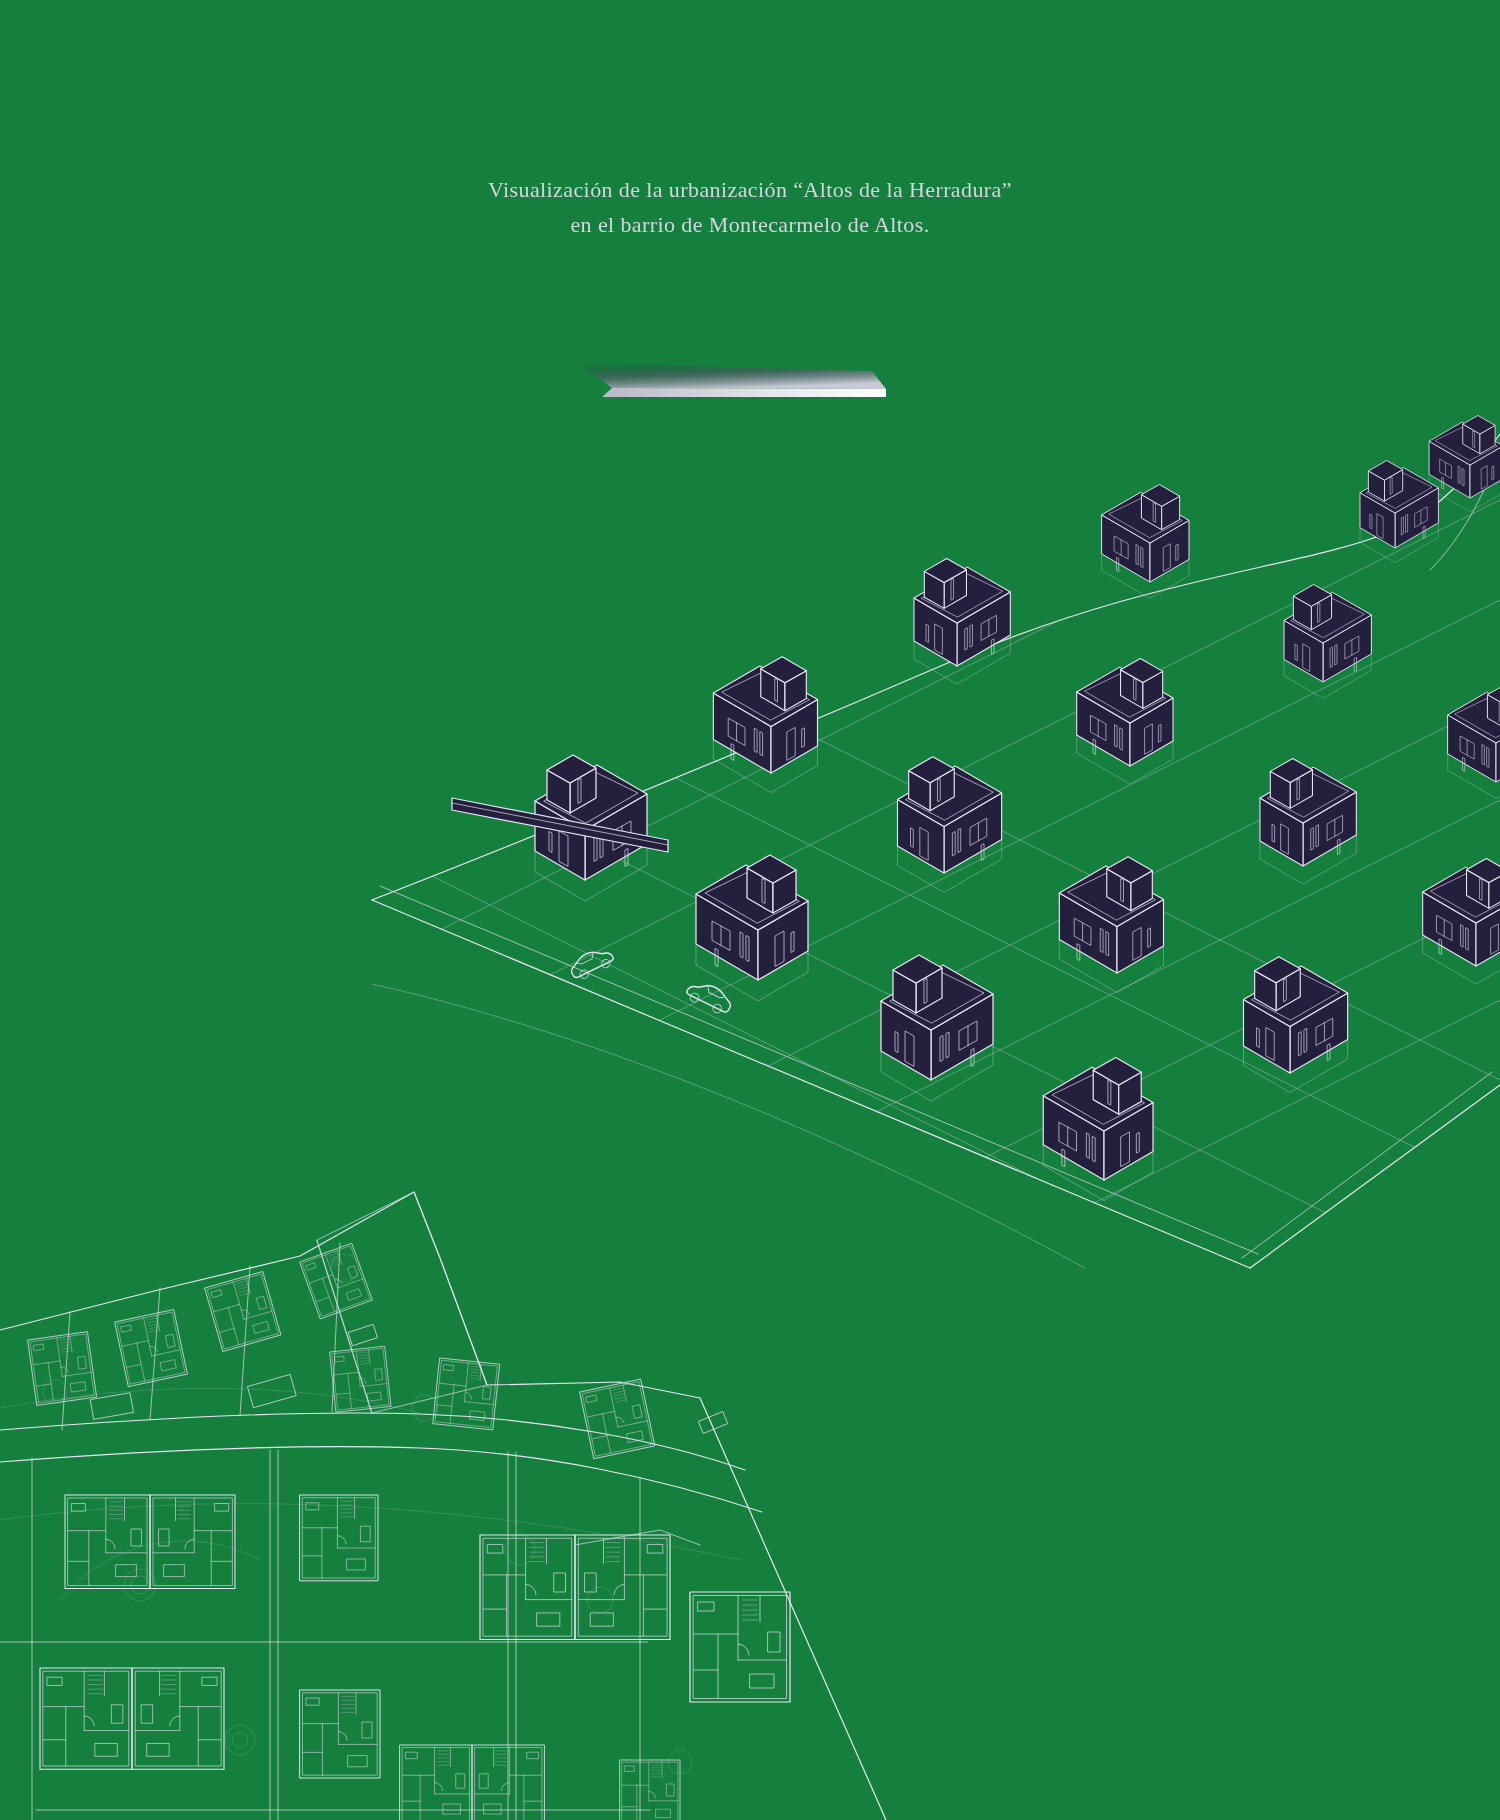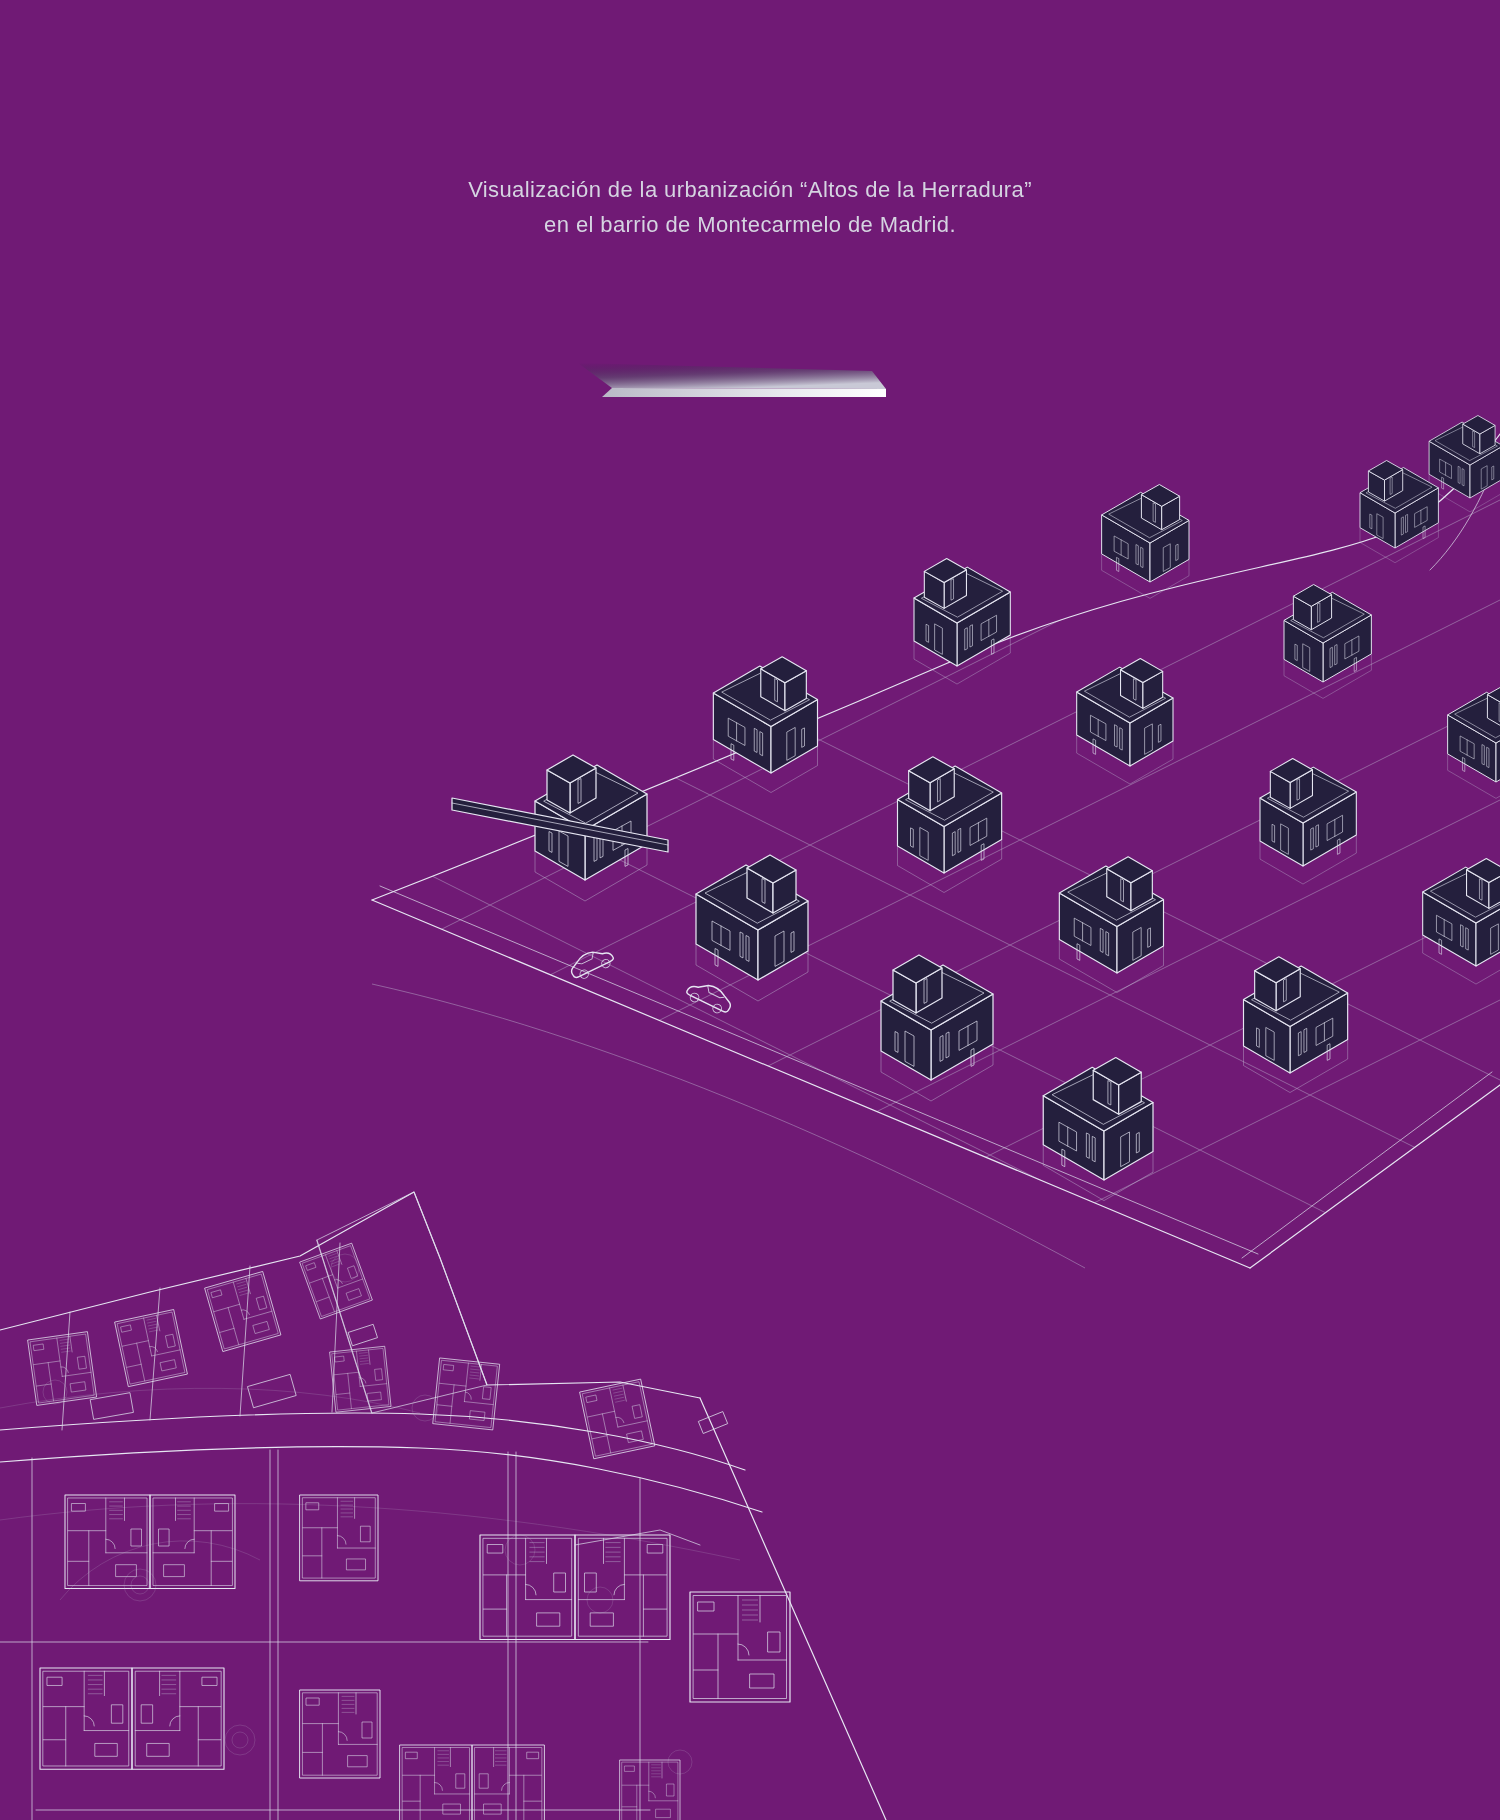--- a/index.html
+++ b/index.html
@@ -1,17 +1,17 @@
 <!DOCTYPE html>
 <html><head>
 <meta charset="utf-8">
 <style>
   html,body{margin:0;padding:0;background:#241f3d;}
-  .stage{position:relative;width:1500px;height:1820px;background:#701a75;overflow:hidden;
-         font-family:Liberation Sans, sans-serif;}
+  .stage{position:relative;width:1500px;height:1820px;background:#15803d;overflow:hidden;
+         font-family:Liberation Serif, serif;}
   .caption{position:absolute;top:172px;left:0;width:1500px;text-align:center;
            color:#d5d4e1;font-size:22px;line-height:35px;font-weight:400;letter-spacing:.4px;}
   .caption span{display:block;}
   svg{position:absolute;display:block;}
   .blade{left:555px;top:340px;}
   .axo{left:355px;top:358px;}
   .plan{left:0;top:1150px;}
   
   .ln   {fill:none;stroke:#e6e6f2;stroke-width:1.2;stroke-linejoin:round;stroke-linecap:round;}
   .face {fill:#241f3d;stroke:#e6e6f2;stroke-width:1.25;stroke-linejoin:round;}
@@ -19,21 +19,21 @@
   .faint{fill:none;stroke:#c9c8dd;stroke-width:.9;opacity:.45;stroke-linejoin:round;}
   .vfaint{fill:none;stroke:#c9c8dd;stroke-width:.8;opacity:.22;stroke-linejoin:round;}
 </style>
 </head>
 <body>
 
 <div class="stage">
 
   <div class="caption">
     <span>Visualización de la urbanización “Altos de la Herradura”</span>
-    <span>en el barrio de Montecarmelo de Madrid.</span>
+    <span>en el barrio de Montecarmelo de Altos.</span>
   </div>
 
   <svg class="blade" width="350" height="70" viewBox="555 340 350 70">
     <defs>
       <linearGradient id="bladeTop" x1="0" y1="0" x2="0.45" y2="1">
         <stop offset="0" stop-color="#241f3d" stop-opacity="0"></stop>
         <stop offset="0.5" stop-color="#5b566f" stop-opacity="0.55"></stop>
         <stop offset="1" stop-color="#c9c9d6"></stop>
       </linearGradient>
       <linearGradient id="bladeEdge" x1="0" y1="0" x2="1" y2="0">

